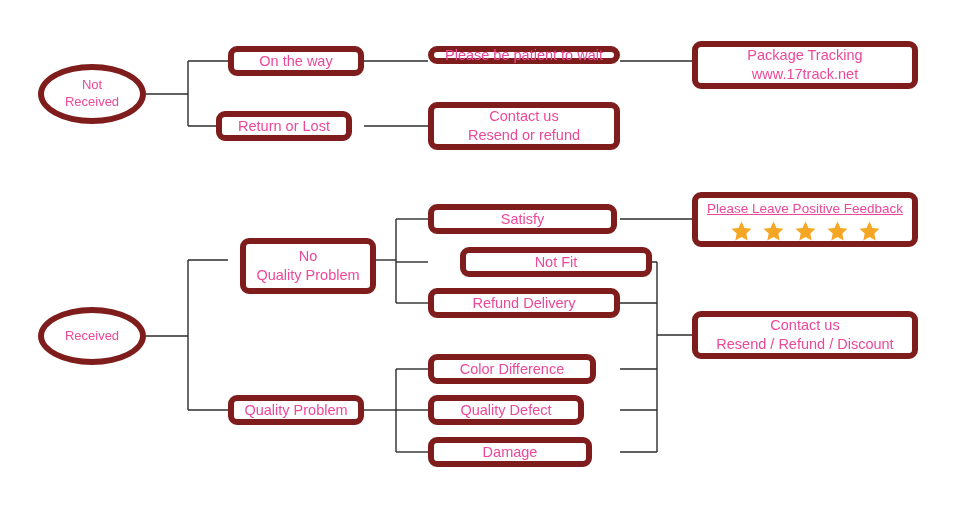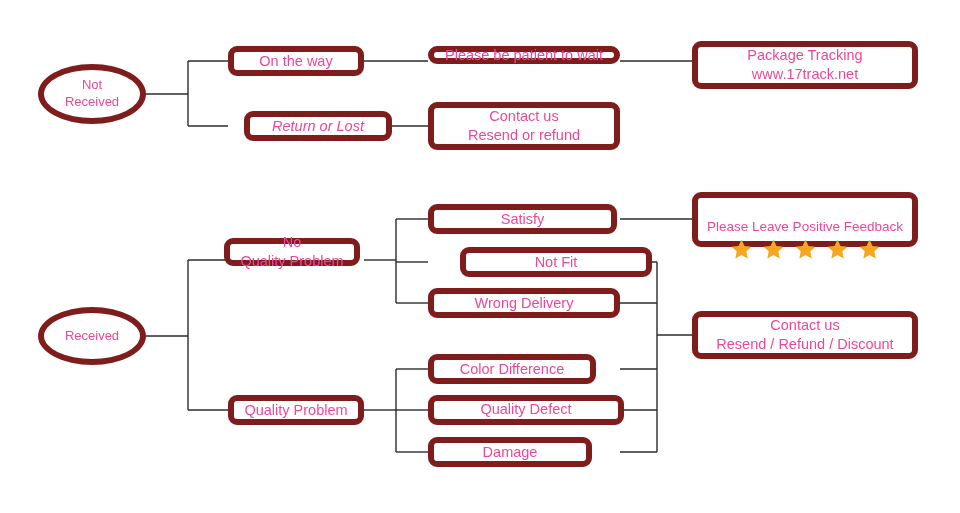--- a/index.html
+++ b/index.html
@@ -41,22 +41,23 @@
   }
   .node.rounded {
     border-radius: 9px;
   }
   .node.oval {
     border-radius: 50%;
     font-size: 13px;
   }
   .node.feedback {
     justify-content: flex-start;
-    padding-top: 20px;
+    padding-top: 2px;
     font-size: 13.5px;
+    text-decoration: underline;
   }
   .stars {
     display: flex;
     gap: 9px;
     margin-top: 3px;
   }
   .star-icon {
     display: block;
     width: 23px;
     height: 23px;
@@ -98,35 +99,35 @@
       <path d="M620,369 L657,369" stroke="#2b2b2b" stroke-width="1.4" fill="none"></path>
       <path d="M620,410 L657,410" stroke="#2b2b2b" stroke-width="1.4" fill="none"></path>
       <path d="M620,452 L657,452" stroke="#2b2b2b" stroke-width="1.4" fill="none"></path>
       <path d="M657,262 L657,452" stroke="#2b2b2b" stroke-width="1.4" fill="none"></path>
       <path d="M657,335 L692,335" stroke="#2b2b2b" stroke-width="1.4" fill="none"></path>
     </svg>
 
 <div class="node oval" style="left: 38px; top: 64px; width: 108px; height: 60px;"><span class="node-label">Not
 Received</span></div>
     <div class="node rounded" style="left: 228px; top: 46px; width: 136px; height: 30px;"><span class="node-label">On the way</span></div>
-    <div class="node rounded" style="left: 244px; top: 111px; width: 148px; height: 30px; font-style: italic;"><span class="node-label">Return or Lost</span></div>
+    <div class="node rounded" style="left: 216px; top: 111px; width: 136px; height: 30px;"><span class="node-label">Return or Lost</span></div>
     <div class="node rounded" style="left: 428px; top: 46px; width: 192px; height: 18px;"><span class="node-label">Please be patient to wait</span></div>
     <div class="node rounded" style="left: 428px; top: 102px; width: 192px; height: 48px;"><span class="node-label">Contact us
 Resend or refund</span></div>
     <div class="node rounded" style="left: 692px; top: 41px; width: 226px; height: 48px; justify-content: center;"><span class="node-label">Package Tracking
 www.17track.net</span></div>
     <div class="node oval" style="left: 38px; top: 307px; width: 108px; height: 58px;"><span class="node-label">Received</span></div>
-    <div class="node rounded" style="left: 224px; top: 238px; width: 136px; height: 28px;"><span class="node-label">No
+    <div class="node rounded" style="left: 240px; top: 238px; width: 136px; height: 56px;"><span class="node-label">No
 Quality Problem</span></div>
     <div class="node rounded" style="left: 228px; top: 395px; width: 136px; height: 30px;"><span class="node-label">Quality Problem</span></div>
     <div class="node rounded" style="left: 428px; top: 204px; width: 189px; height: 30px;"><span class="node-label">Satisfy</span></div>
     <div class="node rounded" style="left: 428px; top: 247px; width: 192px; height: 30px; margin-left: 32px;"><span class="node-label">Not Fit</span></div>
-    <div class="node rounded" style="left: 428px; top: 288px; width: 192px; height: 30px;"><span class="node-label">Wrong Delivery</span></div>
+    <div class="node rounded" style="left: 428px; top: 288px; width: 192px; height: 30px;"><span class="node-label">Refund Delivery</span></div>
     <div class="node rounded" style="left: 428px; top: 354px; width: 168px; height: 30px;"><span class="node-label">Color Difference</span></div>
-    <div class="node rounded" style="left: 428px; top: 395px; width: 196px; height: 30px; justify-content: flex-end;"><span class="node-label">Quality Defect</span></div>
+    <div class="node rounded" style="left: 428px; top: 395px; width: 156px; height: 30px;"><span class="node-label">Quality Defect</span></div>
     <div class="node rounded" style="left: 428px; top: 437px; width: 164px; height: 30px;"><span class="node-label">Damage</span></div>
     <div class="node rounded feedback" style="left: 692px; top: 192px; width: 226px; height: 55px;"><span class="node-label">Please Leave Positive Feedback</span><div class="stars"><svg viewBox="0 0 24 24" class="star-icon">
           <path d="M12 1.6 L15.1 8.4 L22.4 9.2 L17 14.2 L18.5 21.5 L12 17.8 L5.5 21.5 L7 14.2 L1.6 9.2 L8.9 8.4 Z" fill="#f5a623"></path>
         </svg><svg viewBox="0 0 24 24" class="star-icon">
           <path d="M12 1.6 L15.1 8.4 L22.4 9.2 L17 14.2 L18.5 21.5 L12 17.8 L5.5 21.5 L7 14.2 L1.6 9.2 L8.9 8.4 Z" fill="#f5a623"></path>
         </svg><svg viewBox="0 0 24 24" class="star-icon">
           <path d="M12 1.6 L15.1 8.4 L22.4 9.2 L17 14.2 L18.5 21.5 L12 17.8 L5.5 21.5 L7 14.2 L1.6 9.2 L8.9 8.4 Z" fill="#f5a623"></path>
         </svg><svg viewBox="0 0 24 24" class="star-icon">
           <path d="M12 1.6 L15.1 8.4 L22.4 9.2 L17 14.2 L18.5 21.5 L12 17.8 L5.5 21.5 L7 14.2 L1.6 9.2 L8.9 8.4 Z" fill="#f5a623"></path>
         </svg><svg viewBox="0 0 24 24" class="star-icon">

